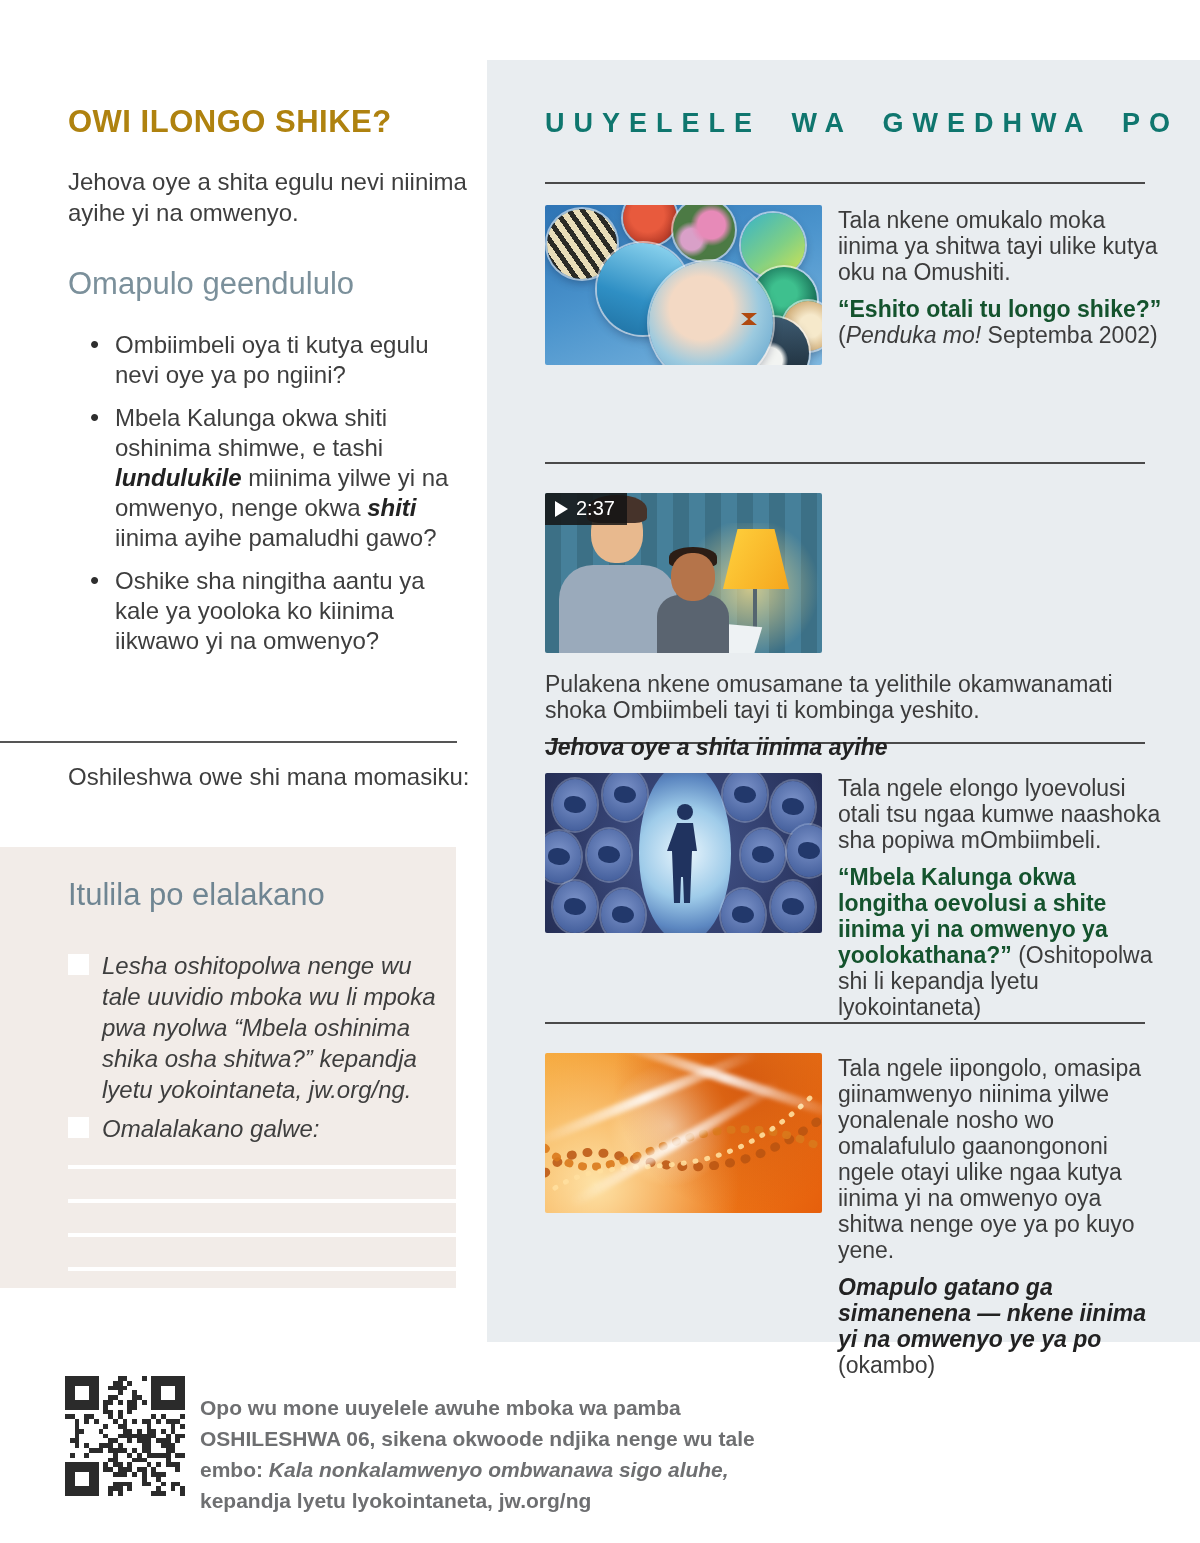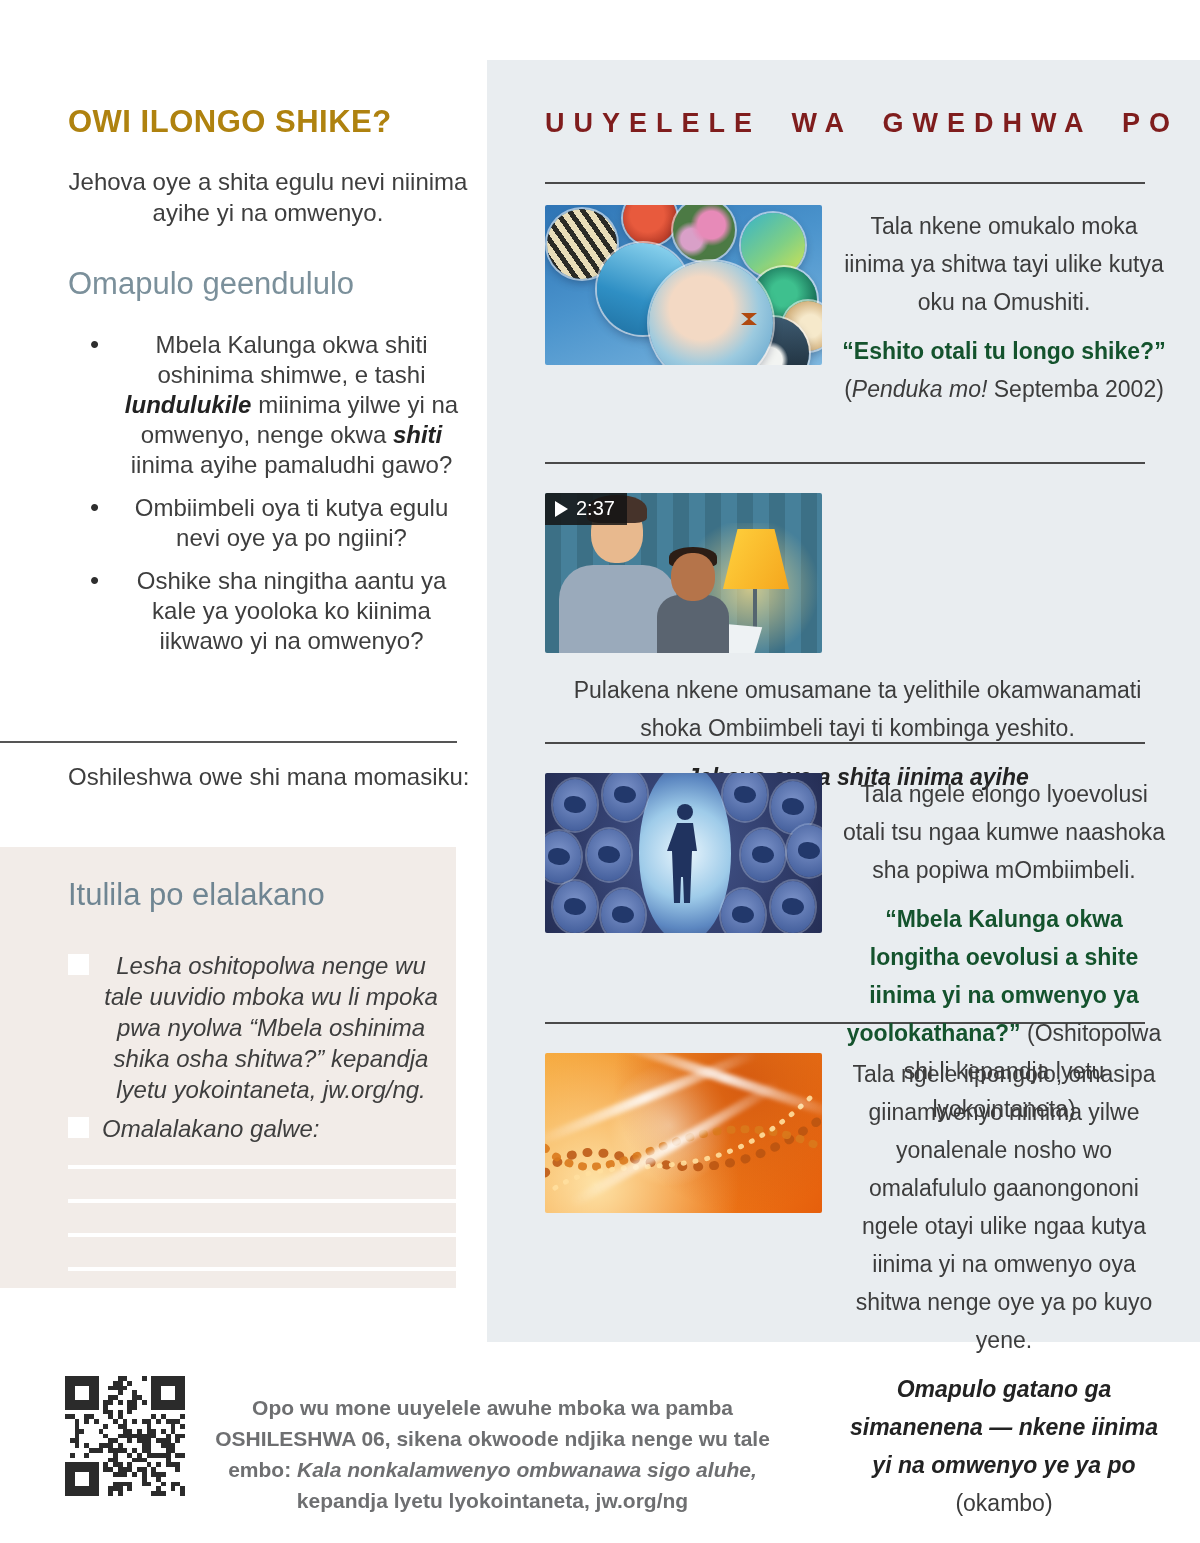--- a/index.html
+++ b/index.html
@@ -1,43 +1,43 @@
 <!DOCTYPE html>
 <html><head>
 <meta charset="utf-8">
 <style>
   html,body{margin:0;padding:0;background:#ffffff;}
   body{font-family:"Liberation Sans", sans-serif; color:#3e3e3e;}
-  .page{position:relative;width:1200px;height:1543px;background:#fff;overflow:hidden;text-align:center;}
+  .page{position:relative;width:1200px;height:1543px;background:#fff;overflow:hidden;}
 
   
   .l-title{position:absolute;left:68px;top:104px;font-size:31px;font-weight:700;color:#af820f;letter-spacing:.5px;}
   .l-intro{position:absolute;left:68px;top:166px;width:400px;font-size:24px;line-height:31px;}
   .l-qhead{position:absolute;left:68px;top:266px;font-size:31px;color:#7b909b;}
   .l-bullets{position:absolute;left:68px;top:330px;width:400px;margin:0;padding:0;list-style:none;}
   .l-bullets li{position:relative;padding-left:47px;font-size:24px;line-height:30px;margin-bottom:13px;}
   .l-bullets li::before{content:"\2022";position:absolute;left:22px;top:-1px;font-size:26px;color:#2e2e2e;}
   .l-divider{position:absolute;left:0;top:741px;width:457px;height:2px;background:#555;}
   .l-completed{position:absolute;left:68px;top:763px;font-size:24px;}
 
   .goal-box{position:absolute;left:0;top:847px;width:456px;height:441px;background:#f2ece8;}
   .g-head{position:absolute;left:68px;top:30px;font-size:31px;color:#6f8592;}
   .g-item{position:absolute;left:68px;display:flex;gap:13px;width:372px;}
   .g-item .chk{flex:none;width:21px;height:21px;background:#fff;margin-top:4px;}
   .g-item .g-text{font-size:24px;line-height:31px;font-style:italic;}
   .writing-line{position:absolute;left:68px;right:0;height:4px;background:#fff;}
 
   
   .panel{position:absolute;left:487px;top:60px;width:713px;height:1282px;background:#e9edf0;}
-  .p-head{position:absolute;left:58px;top:48px;font-size:27px;font-weight:700;color:#7f1d1d;letter-spacing:9px;word-spacing:14px;}
+  .p-head{position:absolute;left:58px;top:48px;font-size:27px;font-weight:700;color:#0f766e;letter-spacing:9px;word-spacing:14px;}
   .p-div{position:absolute;left:58px;width:600px;height:2px;background:#4a4a4a;}
   .sec{position:absolute;left:58px;width:625px;display:flex;gap:16px;}
   .sec-img{flex:none;width:277px;height:160px;position:relative;overflow:hidden;border-radius:2px;}
   .sec-text{flex:1;padding-top:2px;}
-  .sec-text p{margin:0 0 11px 0;font-size:23px;line-height:38px;color:#3c3c3c;}
+  .sec-text p{margin:0 0 11px 0;font-size:23px;line-height:26px;color:#3c3c3c;}
   .seg-b{font-weight:700;color:#14532d;}
   .seg-i{font-style:italic;}
   .seg-bi{font-weight:700;font-style:italic;color:#222;}
 
   
   .img-bubbles{background:linear-gradient(160deg,#2e74b5 0%,#4a93cc 45%,#7fb8e0 100%);}
   .bub{position:absolute;border-radius:50%;box-shadow:0 0 0 2px rgba(255,255,255,.55),0 4px 10px rgba(0,10,40,.3);}
   .bub.zebra{left:2px;top:4px;width:70px;height:70px;background:repeating-linear-gradient(55deg,#2b2b26 0 5px,#e9ddb8 5px 11px);}
   .bub.redfish{left:78px;top:-14px;width:54px;height:54px;background:radial-gradient(circle at 45% 45%,#e85a3d 0 40%,#8c1f14 100%);}
   .bub.flower{left:128px;top:-6px;width:62px;height:62px;background:radial-gradient(circle at 62% 42%,#e78ab8 0 26%,transparent 40%),radial-gradient(circle at 30% 65%,#d9a0c8 0 18%,transparent 30%),#4c7a44;}
@@ -85,22 +85,22 @@
 </style>
 </head>
 <body>
 
 <div class="page">
 
   <div class="l-title">OWI ILONGO SHIKE?</div>
   <div class="l-intro">Jehova oye a shita egulu nevi niinima ayihe yi na omwenyo.</div>
   <div class="l-qhead">Omapulo geendululo</div>
   <ul class="l-bullets">
+    <li><span>Ombiimbeli oya ti kutya egulu nevi oye ya po ngiini?</span></li>
     <li><span>Mbela Kalunga okwa shiti oshinima shimwe, e tashi </span><span class="seg-bi">lundulukile</span><span> miinima yilwe yi na omwenyo, nenge okwa </span><span class="seg-bi">shiti</span><span> iinima ayihe pamaludhi gawo?</span></li>
-    <li><span>Ombiimbeli oya ti kutya egulu nevi oye ya po ngiini?</span></li>
     <li><span>Oshike sha ningitha aantu ya kale ya yooloka ko kiinima iikwawo yi na omwenyo?</span></li>
   </ul>
   <div class="l-divider"></div>
   <div class="l-completed">Oshileshwa owe shi mana momasiku:</div>
 
   <div class="goal-box">
     <div class="g-head">Itulila po elalakano</div>
     <div class="g-item" style="top:103px;">
       <span class="chk"></span>
       <span class="g-text"><span>Lesha oshitopolwa nenge wu tale uuvidio mboka wu li mpoka pwa nyolwa “Mbela oshinima shika osha shitwa?” kepandja lyetu yokointaneta, jw.org/ng.</span></span>

